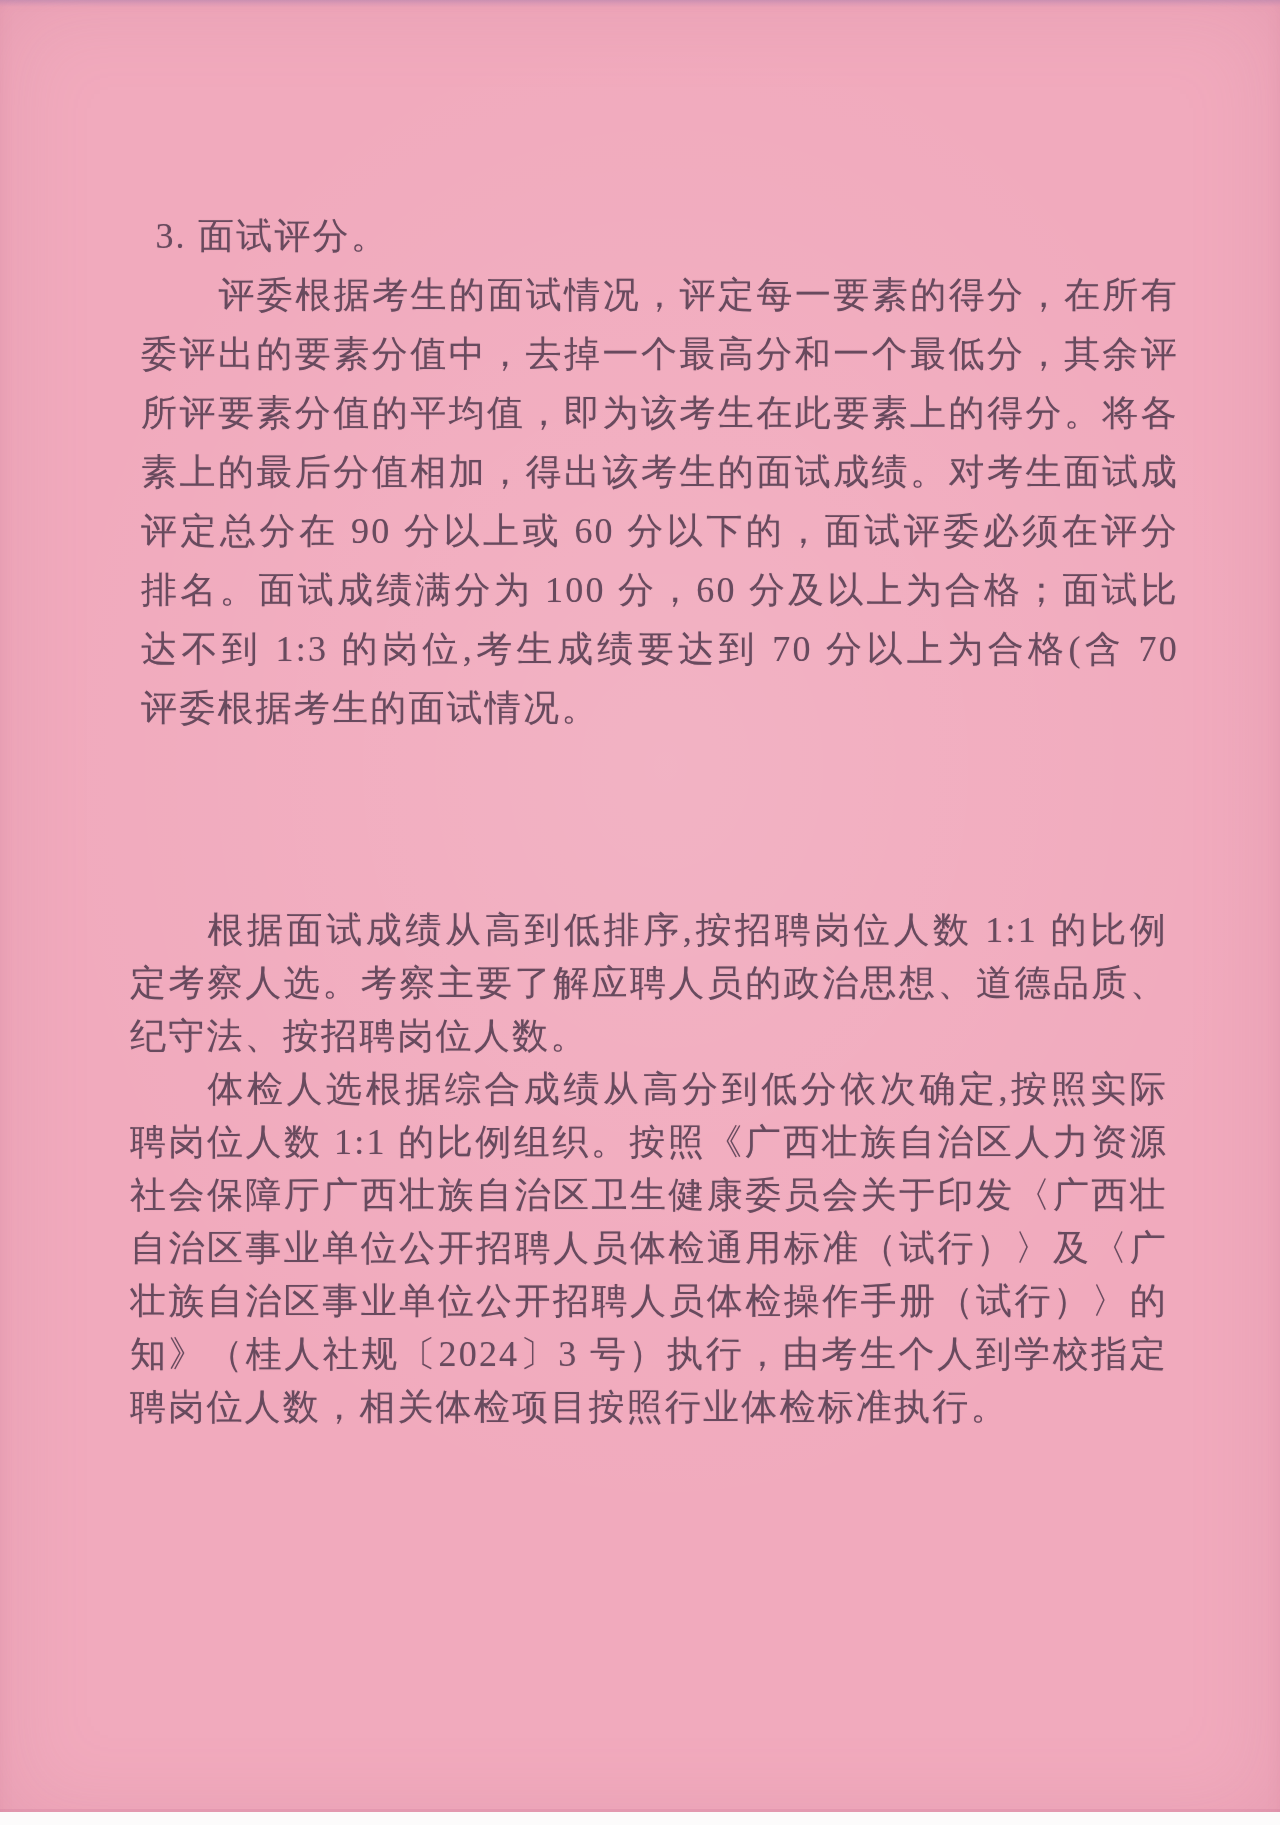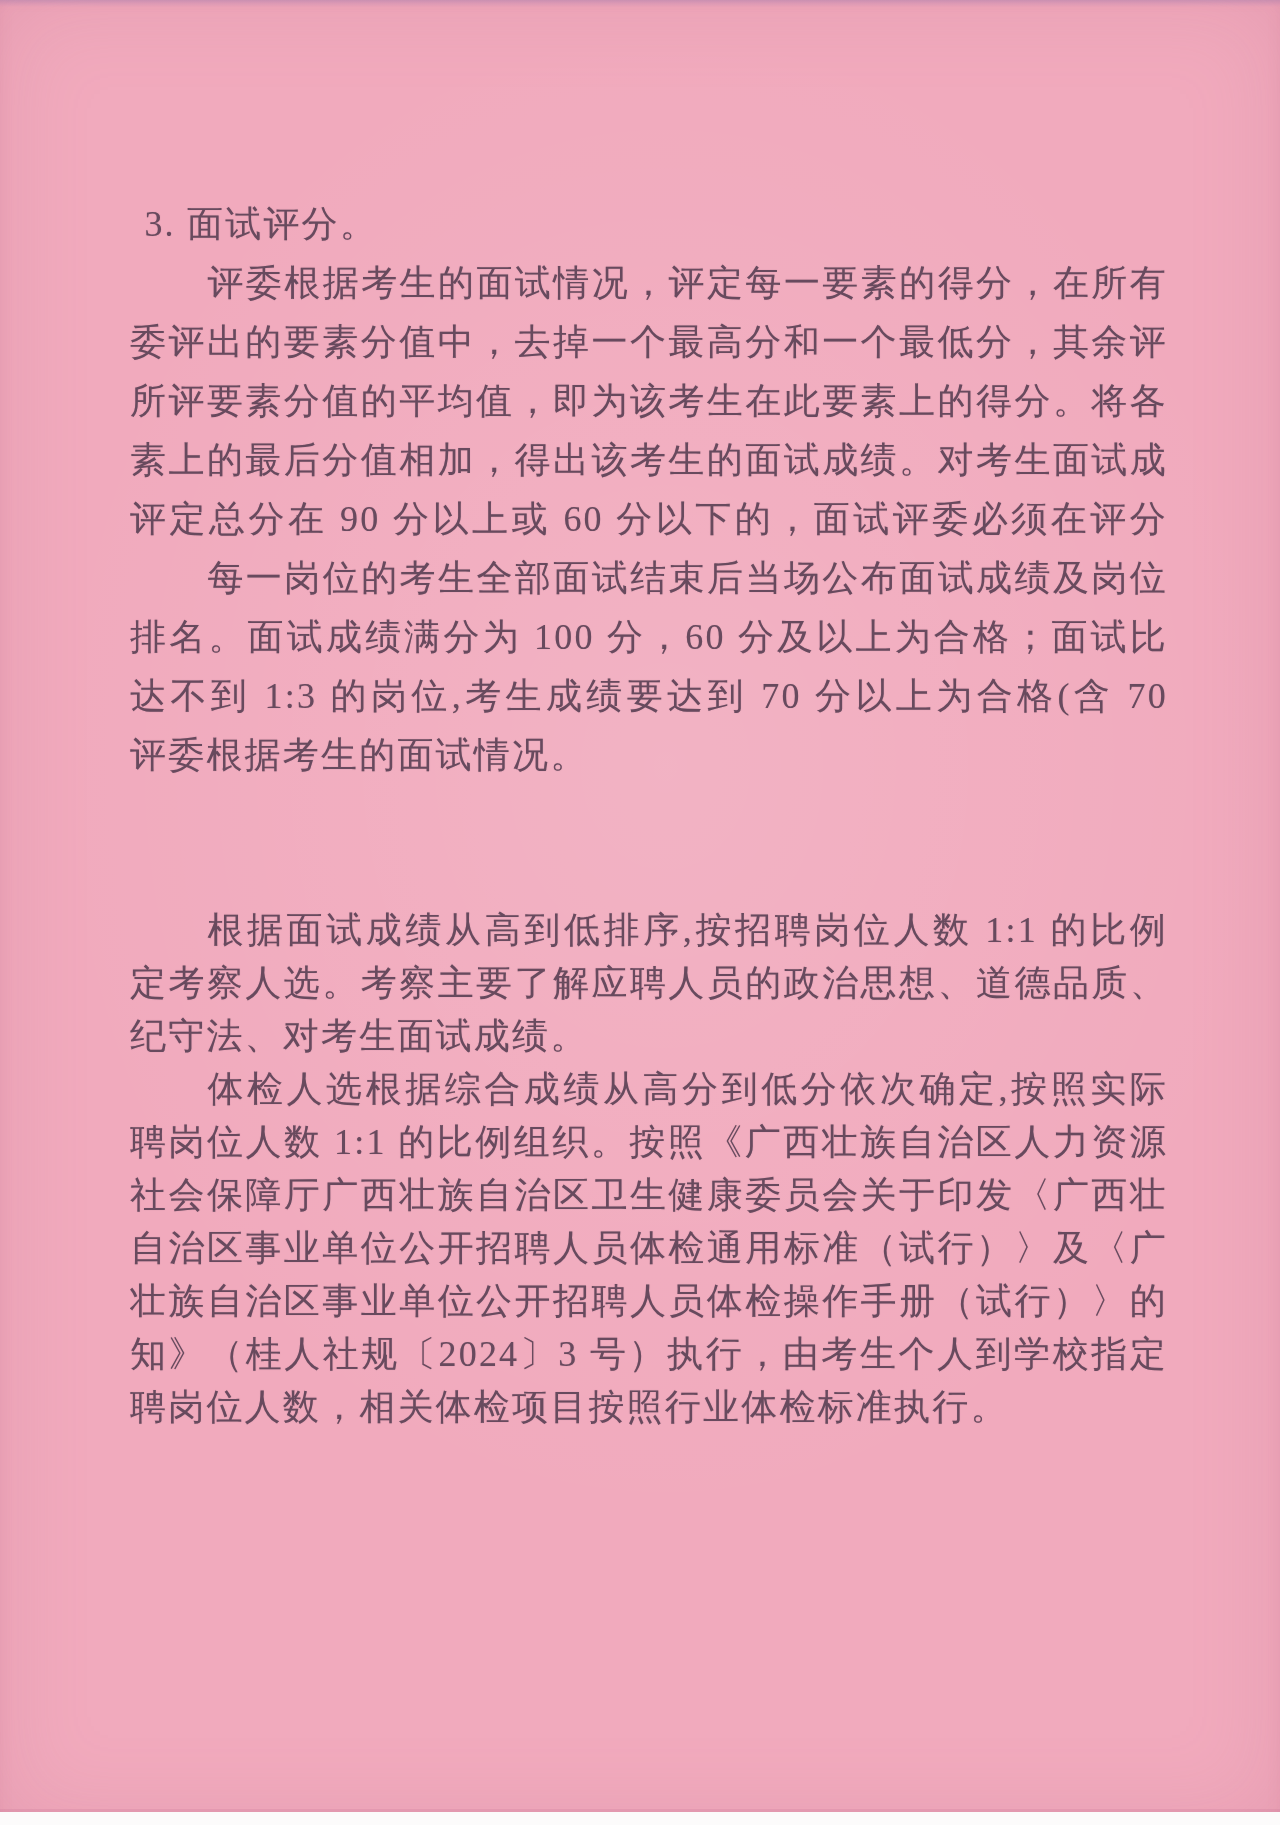--- a/index.html
+++ b/index.html
@@ -42,21 +42,21 @@
   }
   .textblock{
     position:absolute;
     left:130px;
     width:1038px;
     color:var(--ink);
     font-size:36px;
     letter-spacing:2.2px;
     text-shadow:0 0 1px rgba(104,74,94,0.35);
   }
-  #block-a{top:195px;}
+  #block-a{top:207px;margin-left:11px;}
   #block-a .ln{height:59px;line-height:59px;}
   #block-b{top:904px;}
   #block-b .ln{height:53px;line-height:53px;}
   .ln{white-space:nowrap;}
   .ln.just{
     white-space:normal;
     text-align:justify;
     text-align-last:justify;
     overflow:hidden;
   }
@@ -69,30 +69,29 @@
 <div class="paper"></div>
 <div class="edge-top"></div>
 
 <div class="textblock" id="block-a">
   <div class="ln hnum">3. 面试评分。</div>
   <div class="ln ind just">评委根据考生的面试情况，评定每一要素的得分，在所有评</div>
   <div class="ln just">委评出的要素分值中，去掉一个最高分和一个最低分，其余评委</div>
   <div class="ln just">所评要素分值的平均值，即为该考生在此要素上的得分。将各要</div>
   <div class="ln just">素上的最后分值相加，得出该考生的面试成绩。对考生面试成绩</div>
   <div class="ln just">评定总分在 90 分以上或 60 分以下的，面试评委必须在评分表中</div>
-  <div class="ln ind just">每一岗位的考生全部面试结束后当场公布面试成绩及岗位</div>
   <div class="ln just">排名。面试成绩满分为 100 分，60 分及以上为合格；面试比例</div>
   <div class="ln just">达不到 1:3 的岗位,考生成绩要达到 70 分以上为合格(含 70 分)。</div>
   <div class="ln">评委根据考生的面试情况。</div>
 </div>
 
 <div class="textblock" id="block-b">
   <div class="ln ind just">根据面试成绩从高到低排序,按招聘岗位人数 1:1 的比例确</div>
   <div class="ln just">定考察人选。考察主要了解应聘人员的政治思想、道德品质、遵</div>
-  <div class="ln">纪守法、对考生面试成绩。</div>
+  <div class="ln">纪守法、按招聘岗位人数。</div>
   <div class="ln ind just">体检人选根据综合成绩从高分到低分依次确定,按照实际招</div>
   <div class="ln just">聘岗位人数 1:1 的比例组织。按照《广西壮族自治区人力资源和</div>
   <div class="ln just">社会保障厅广西壮族自治区卫生健康委员会关于印发〈广西壮族</div>
   <div class="ln just">自治区事业单位公开招聘人员体检通用标准（试行）〉及〈广西</div>
   <div class="ln just">壮族自治区事业单位公开招聘人员体检操作手册（试行）〉的通</div>
   <div class="ln just">知》（桂人社规〔2024〕3 号）执行，由考生个人到学校指定的</div>
   <div class="ln">聘岗位人数，相关体检项目按照行业体检标准执行。</div>
 </div>
 
 <div class="vignette"></div>

